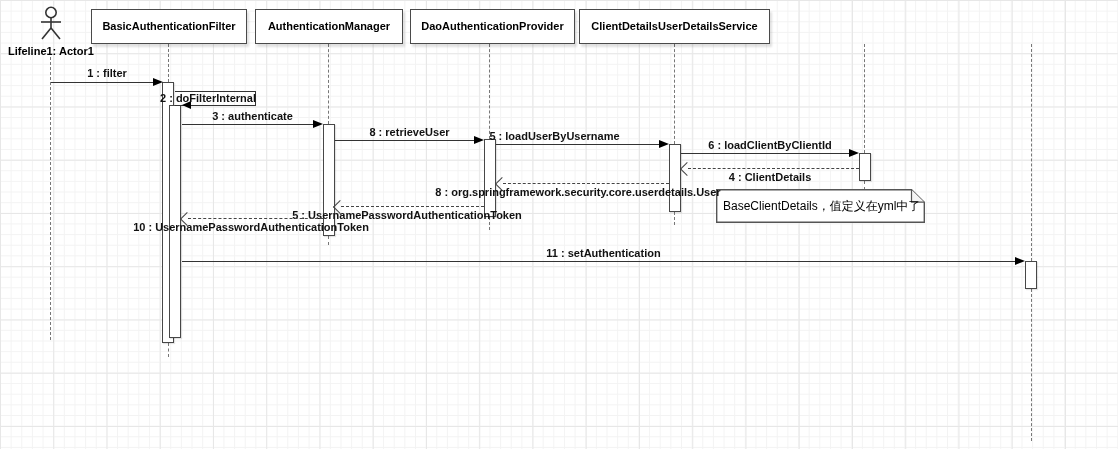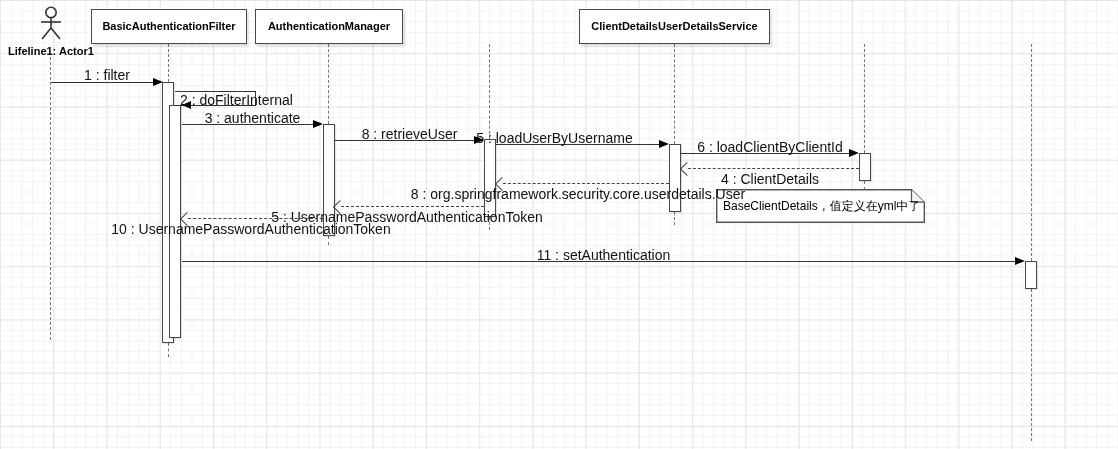--- a/index.html
+++ b/index.html
@@ -20,21 +20,21 @@
   }
   .pbox span{font-size:11px;font-weight:bold;color:#000;white-space:nowrap;padding-bottom:2px;}
   .lifeline{position:absolute;width:0;border-left:1.4px dashed #777;z-index:1;}
   .act{position:absolute;width:12px;background:#fff;border:1.4px solid #474747;box-sizing:border-box;z-index:2;box-shadow:1px 1px 1px rgba(0,0,0,0.10);}
   .line{position:absolute;height:0;z-index:4;}
   .line.solid{border-top:1.6px solid #333;}
   .line.dash{border-top:1.4px dashed #444;}
   .arr-r{position:absolute;width:0;height:0;border-top:4.5px solid transparent;border-bottom:4.5px solid transparent;border-left:10px solid #000;z-index:4;}
   .arr-l-filled{position:absolute;width:0;height:0;border-top:4.5px solid transparent;border-bottom:4.5px solid transparent;border-right:9px solid #000;z-index:4;}
   .arr-open{position:absolute;width:9px;height:9px;border-left:1.4px solid #444;border-bottom:1.4px solid #444;transform:rotate(45deg);z-index:4;}
-  .mlabel{position:absolute;font-size:14px;color:#111;white-space:nowrap;text-align:center;z-index:4;}
+  .mlabel{position:absolute;font-size:11px;color:#111;white-space:nowrap;text-align:center;z-index:4;font-weight:bold;}
   .selfbox{position:absolute;border-top:1.5px solid #333;border-right:1.5px solid #333;border-bottom:1.5px solid #333;box-sizing:border-box;z-index:4;}
   .actor-label{position:absolute;left:8px;top:45px;font-size:11px;font-weight:bold;color:#000;white-space:nowrap;z-index:5;}
   #actor-figure{position:absolute;left:38px;top:6px;z-index:5;}
   #note{position:absolute;left:716px;top:189px;width:209px;height:34px;z-index:3;text-decoration:underline;}
   #note .ntext{position:absolute;left:7px;top:9px;font-size:12px;color:#000;white-space:nowrap;z-index:2;}
   #note svg{position:absolute;left:0;top:0;}
 </style>
 </head>
 <body>
 
@@ -47,20 +47,23 @@
     <line x1="13" y1="22" x2="4" y2="33" stroke="#333" stroke-width="1.6"></line>
     <line x1="13" y1="22" x2="22" y2="33" stroke="#333" stroke-width="1.6"></line>
   </svg>
   <span class="actor-label">Lifeline1: Actor1</span>
 
   <div class="pbox" style="left:91px;width:156px">
       <span>BasicAuthenticationFilter</span>
     </div>
   <div class="pbox" style="left:255px;width:148px">
       <span>AuthenticationManager</span>
+    </div>
+  <div class="pbox" style="left:410px;width:165px">
+      <span>DaoAuthenticationProvider</span>
     </div>
   <div class="pbox" style="left:579px;width:191px">
       <span>ClientDetailsUserDetailsService</span>
     </div>
 
   <div class="lifeline" style="left:50px;top:57px;height:283px"></div>
   <div class="lifeline" style="left:168px;top:44px;height:38px"></div>
   <div class="lifeline" style="left:168px;top:343px;height:14px"></div>
   <div class="lifeline" style="left:328px;top:44px;height:80px"></div>
   <div class="lifeline" style="left:328px;top:236px;height:9px"></div>
@@ -91,21 +94,21 @@
 
   <div>
     <div class="line solid" style="left:51px;top:82px;width:104px"></div>
     <span class="arr-r" style="left:153px;top:77.5px"></span>
     <span class="mlabel" style="left:51px;top:67px;width:112px">1 : filter</span>
   </div>
 
   <div>
     <div class="selfbox" style="left:175px;top:91px;width:81px;height:15px"></div>
     <span class="arr-l-filled" style="left:182px;top:101px"></span>
-    <span class="mlabel" style="left:180px;top:92px;text-align:right">2 : doFilterInternal</span>
+    <span class="mlabel" style="left:160px;top:92px;text-align:right">2 : doFilterInternal</span>
   </div>
 
   <div>
     <div class="line solid" style="left:182px;top:124px;width:134px"></div>
     <span class="arr-r" style="left:313px;top:119.5px"></span>
     <span class="mlabel" style="left:182px;top:110px;width:141px">3 : authenticate</span>
   </div>
 
   <div>
     <div class="line solid" style="left:335px;top:140px;width:142px"></div>

